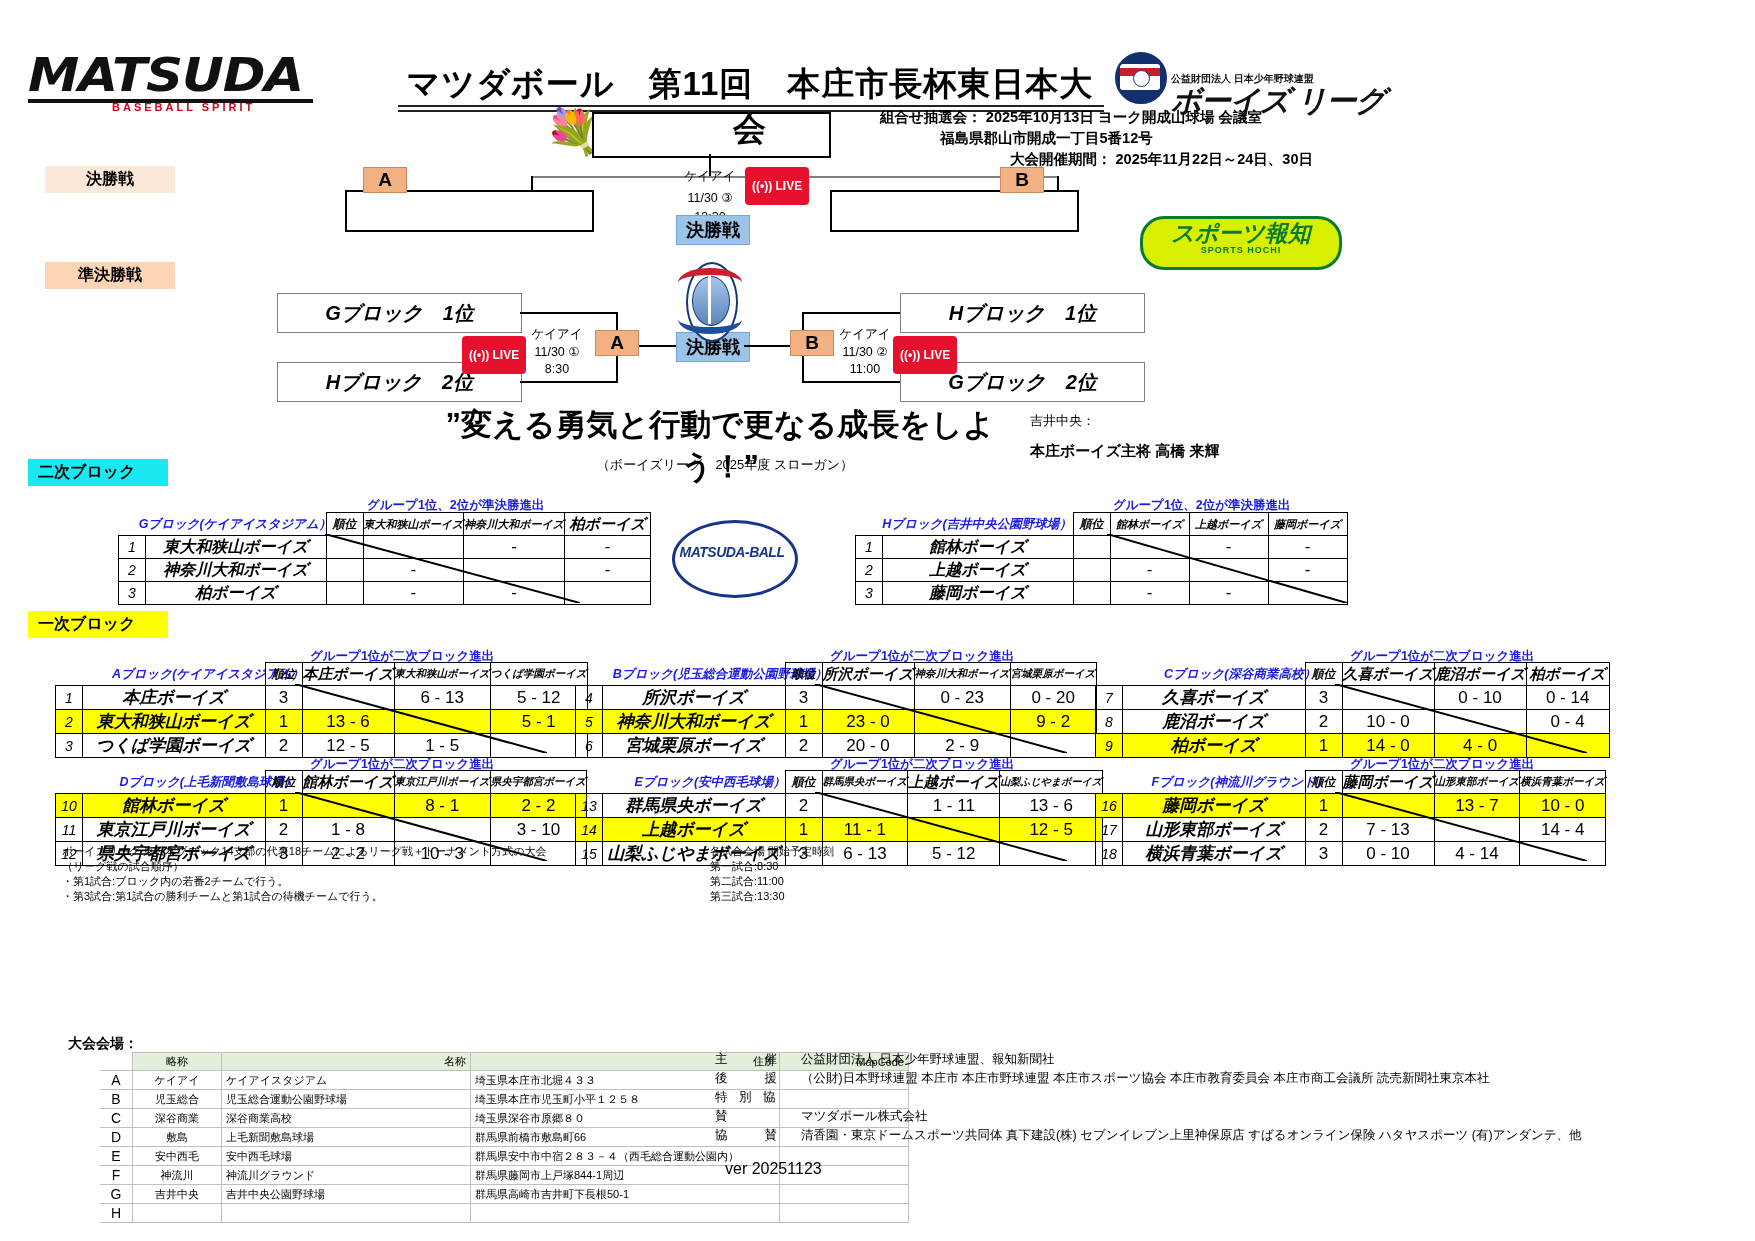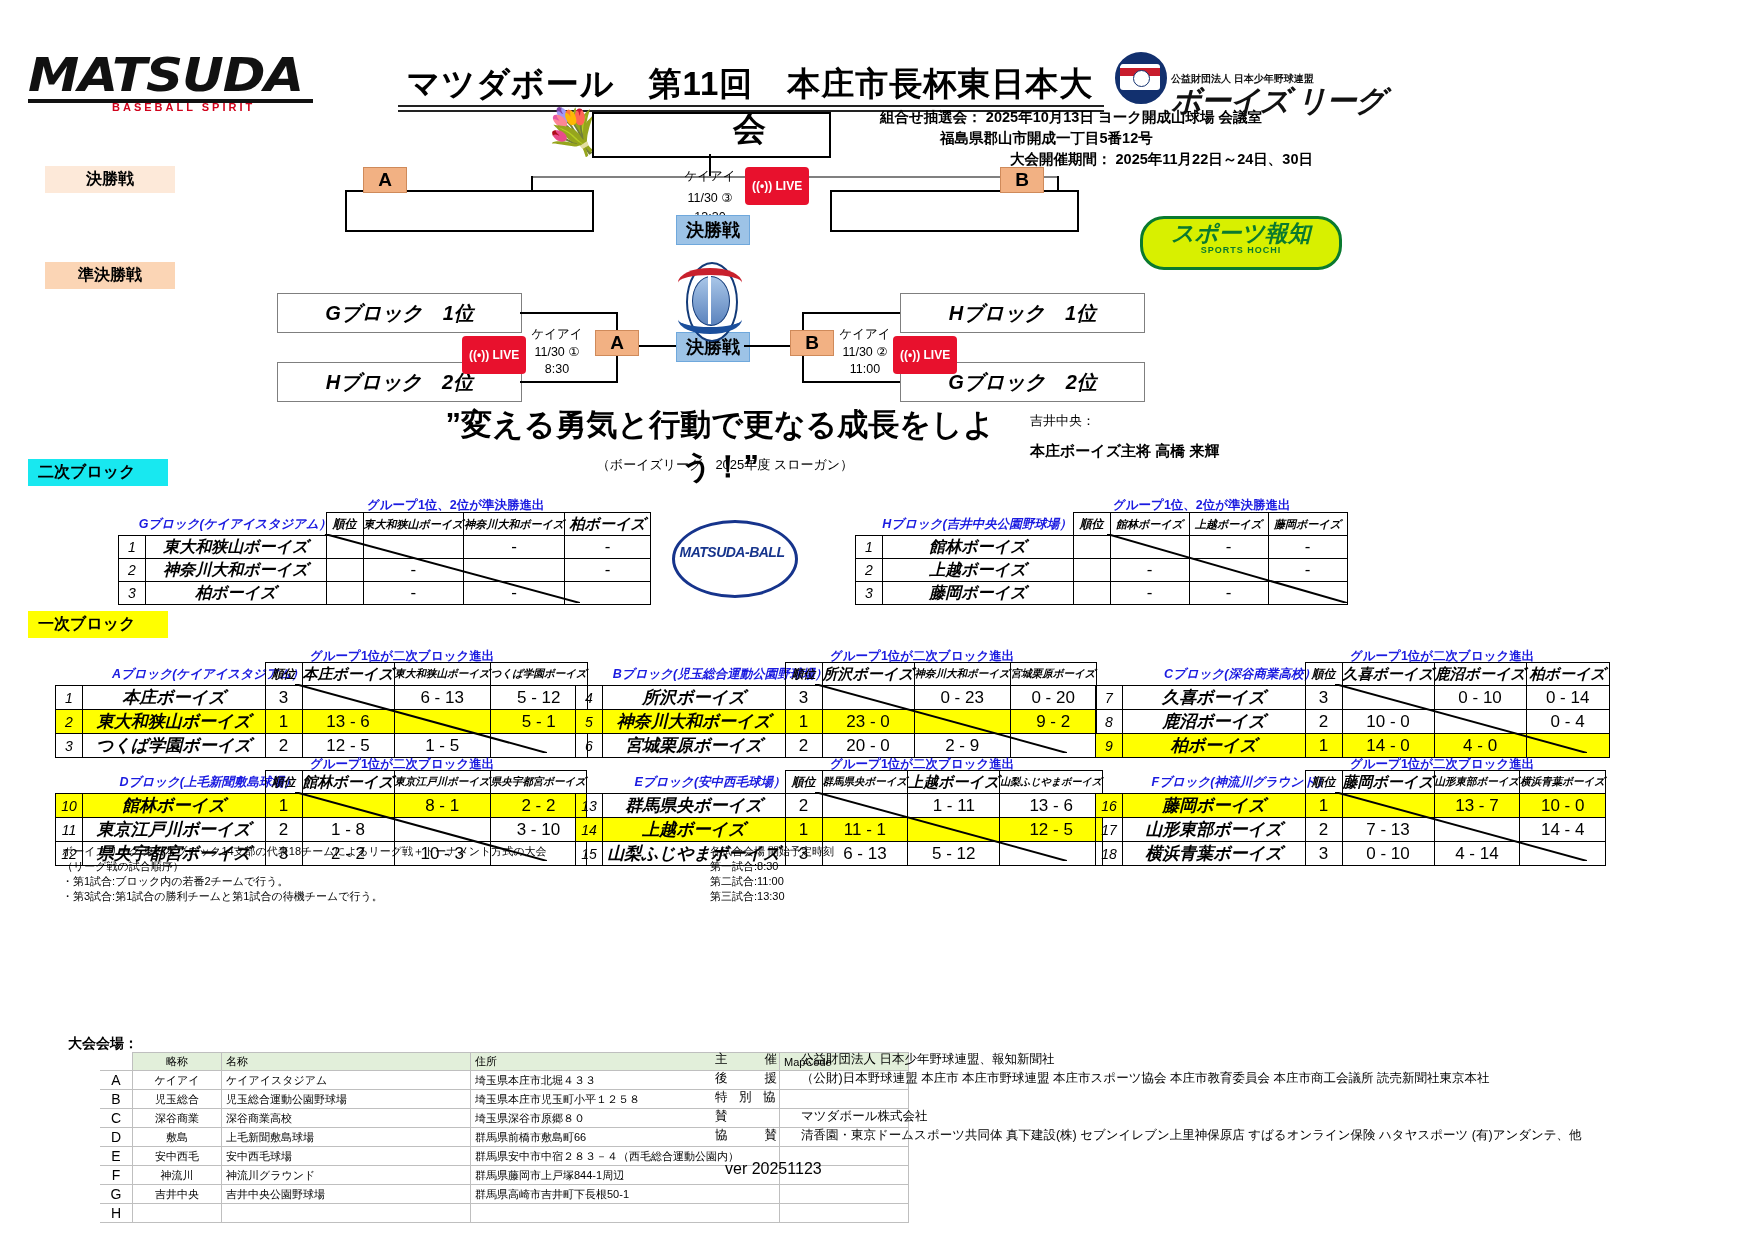--- a/index.html
+++ b/index.html
@@ -121,21 +121,21 @@
   .score{text-align:center;font-size:17px;white-space:nowrap;}
   .hl{background:#ffff00;}
   .diagcell{position:relative;overflow:hidden;}
   .colhead{text-align:center;font-style:italic;font-weight:bold;white-space:nowrap;}
 
   
   #venue-title{left:68px;top:1035px;font-size:14px;font-weight:bold;}
   #venue-table{left:100px;top:1052px;}
   .vt{border-collapse:collapse;font-size:11px;}
   .vt td{border:1px solid #bfbfbf;padding:1px 4px;height:15px;white-space:nowrap;}
-  .vt .hdr{background:#e2efda;text-align:left;font-size:11px;}
+  .vt .hdr{background:#e2efda;text-align:right;font-size:11px;}
   .vt .al{text-align:center;font-size:14px;width:24px;border-left:none;}
   .vt .abbr{text-align:center;width:80px;}
   .vt .nm{width:240px;}
   .vt .ad{width:300px;}
   .vt .mc{width:120px;}
 
   
   .note{font-size:11px;white-space:nowrap;}
   #notes-left{left:62px;top:844px;}
   #notes-right{left:710px;top:844px;}

